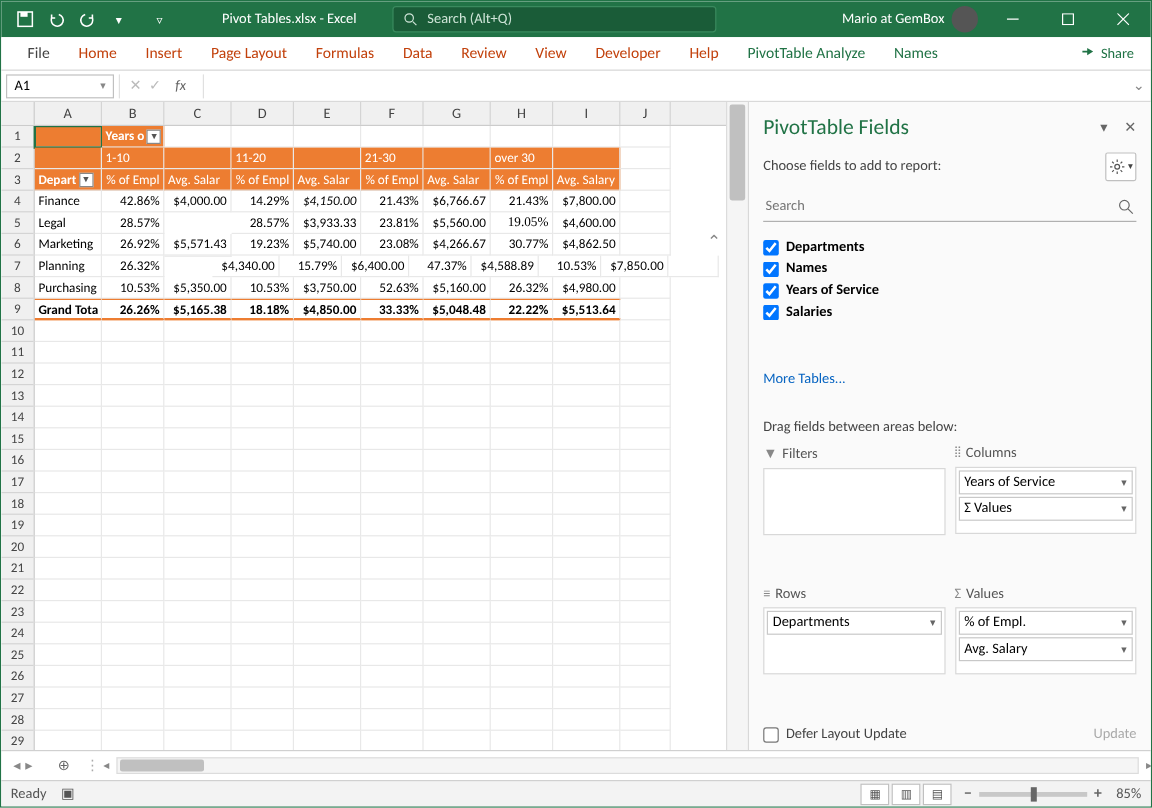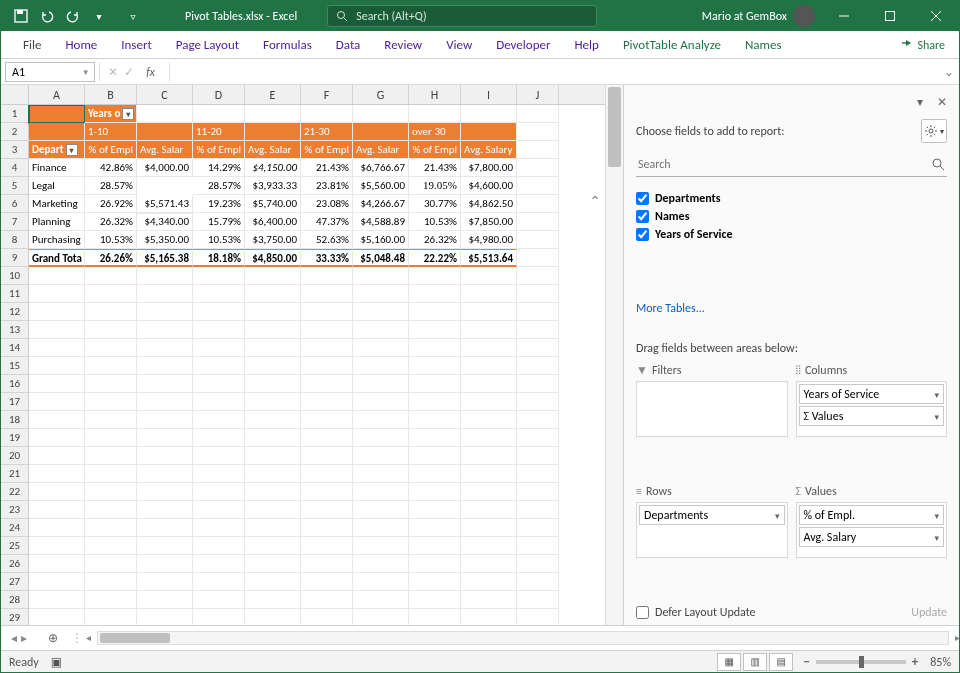--- a/index.html
+++ b/index.html
@@ -8,21 +8,21 @@
 .tb-left{display:flex;align-items:center;gap:2px;padding-left:8px}
 .tb-icon{width:24px;height:24px;display:flex;align-items:center;justify-content:center;cursor:pointer}
 .tb-filename{margin-left:40px;font-size:12px}
 .tb-search{margin-left:30px;width:270px;height:22px;background:#1a5c38;border:1px solid #3a8a5e;border-radius:3px;display:flex;align-items:center;padding:0 8px;color:#cfe5d8;cursor:text}
 .tb-search .sicon{margin-right:8px}
 .tb-user{margin-left:auto;display:flex;align-items:center;gap:6px;padding:0 6px;cursor:pointer}
 .avatar{width:22px;height:22px;border-radius:50%;background:#555}
 .winbtns{display:flex}
 .winbtn{width:46px;height:30px;display:flex;align-items:center;justify-content:center;cursor:pointer}
 .ribbon{height:28px;background:#fff;border-bottom:1px solid #d0d0d0;display:flex;align-items:stretch;padding-left:10px}
-.ribbon-tab{padding:0 12px;display:flex;align-items:center;font-size:13px;color:#4c1d95;cursor:pointer}
+.ribbon-tab{padding:0 12px;display:flex;align-items:center;font-size:13px;color:#c2410c;cursor:pointer}
 .ribbon-tab.active{color:#217346}
 .ribbon-tab.file{background:transparent;color:#444}
 .share{margin-left:auto;color:#217346;display:flex;align-items:center;gap:4px;padding:0 14px;cursor:pointer}
 .formula-bar{height:26px;background:#fff;border-bottom:1px solid #d9d9d9;display:flex;align-items:center}
 .namebox{width:90px;height:20px;border:1px solid #c0c0c0;margin:0 4px;padding:0 6px;display:flex;align-items:center;justify-content:space-between;font-size:12px;cursor:text}
 .nb-drop{color:#888;font-size:9px}
 .fb-icons{display:flex;gap:6px;padding:0 8px;align-items:center;border-left:1px solid #e0e0e0;border-right:1px solid #e0e0e0;height:20px;color:#999}
 .fb-icons span{cursor:pointer}
 .fx{font-style:italic;color:#666;padding:0 6px}
 .fb-input{flex:1;height:20px;border:none;padding:0 6px}
@@ -305,21 +305,21 @@
             <div class="cell num" style="width: 56px;">$5,740.00</div>
             <div class="cell num" style="width: 52px;">23.08%</div>
             <div class="cell num" style="width: 56px;">$4,266.67</div>
             <div class="cell num" style="width: 52px;">30.77%</div>
             <div class="cell num" style="width: 56px;">$4,862.50</div>
             <div class="cell" style="width: 42px;"></div>
           </div>
           <div class="row">
             <div class="cell dept" style="width: 56px;">Planning</div>
             <div class="cell num" style="width: 52px;">26.32%</div>
-            <div class="cell num" style="width: 56px;">$4,340.00</div>
+            <div class="cell num" style="width: 56px; margin-left: 40px;">$4,340.00</div>
             <div class="cell num" style="width: 52px;">15.79%</div>
             <div class="cell num" style="width: 56px;">$6,400.00</div>
             <div class="cell num" style="width: 52px;">47.37%</div>
             <div class="cell num" style="width: 56px;">$4,588.89</div>
             <div class="cell num" style="width: 52px;">10.53%</div>
             <div class="cell num" style="width: 56px;">$7,850.00</div>
             <div class="cell" style="width: 42px;"></div>
           </div>
           <div class="row">
             <div class="cell dept" style="width: 56px;">Purchasing</div>
@@ -588,20 +588,21 @@
         </div>
     </div>
     <span class="collapse-icon">⌃</span>
   </div>
   <div class="vscroll">
       <div class="vsb-thumb"></div>
     </div>
 
   <div class="task-pane">
     <div class="tp-hdr">
+      <div class="tp-title">PivotTable Fields</div>
       <div class="tp-hdr-icons">
         <span>▾</span>
         <span>✕</span>
       </div>
     </div>
     <div class="tp-sub">
       <span>Choose fields to add to report:</span>
       <div class="tp-gear">
           <svg width="14" height="14" viewBox="0 0 14 14">
             <circle cx="7" cy="7" r="2" fill="none" stroke="#555"></circle>
@@ -625,20 +626,24 @@
           <span style="font-weight: 700;">Departments</span>
         </div>
         <div class="field">
           <input type="checkbox" checked="" style="">
           <span style="font-weight: 700;">Names</span>
         </div>
         <div class="field">
           <input type="checkbox" checked="" style="">
           <span style="font-weight: 700;">Years of Service</span>
         </div>
+        <div class="field">
+          <input type="checkbox" checked="" style="">
+          <span style="font-weight: 700;">Salaries</span>
+        </div>
       </div>
     <div class="more-tables">More Tables...</div>
     <div class="drag-lbl">Drag fields between areas below:</div>
     <div class="quad">
       <div class="qbox">
         <div class="qtitle">
             <span class="qicon">▼</span>
             <span>Filters</span>
           </div>
         <div class="qbody" id="q-filters"></div>

